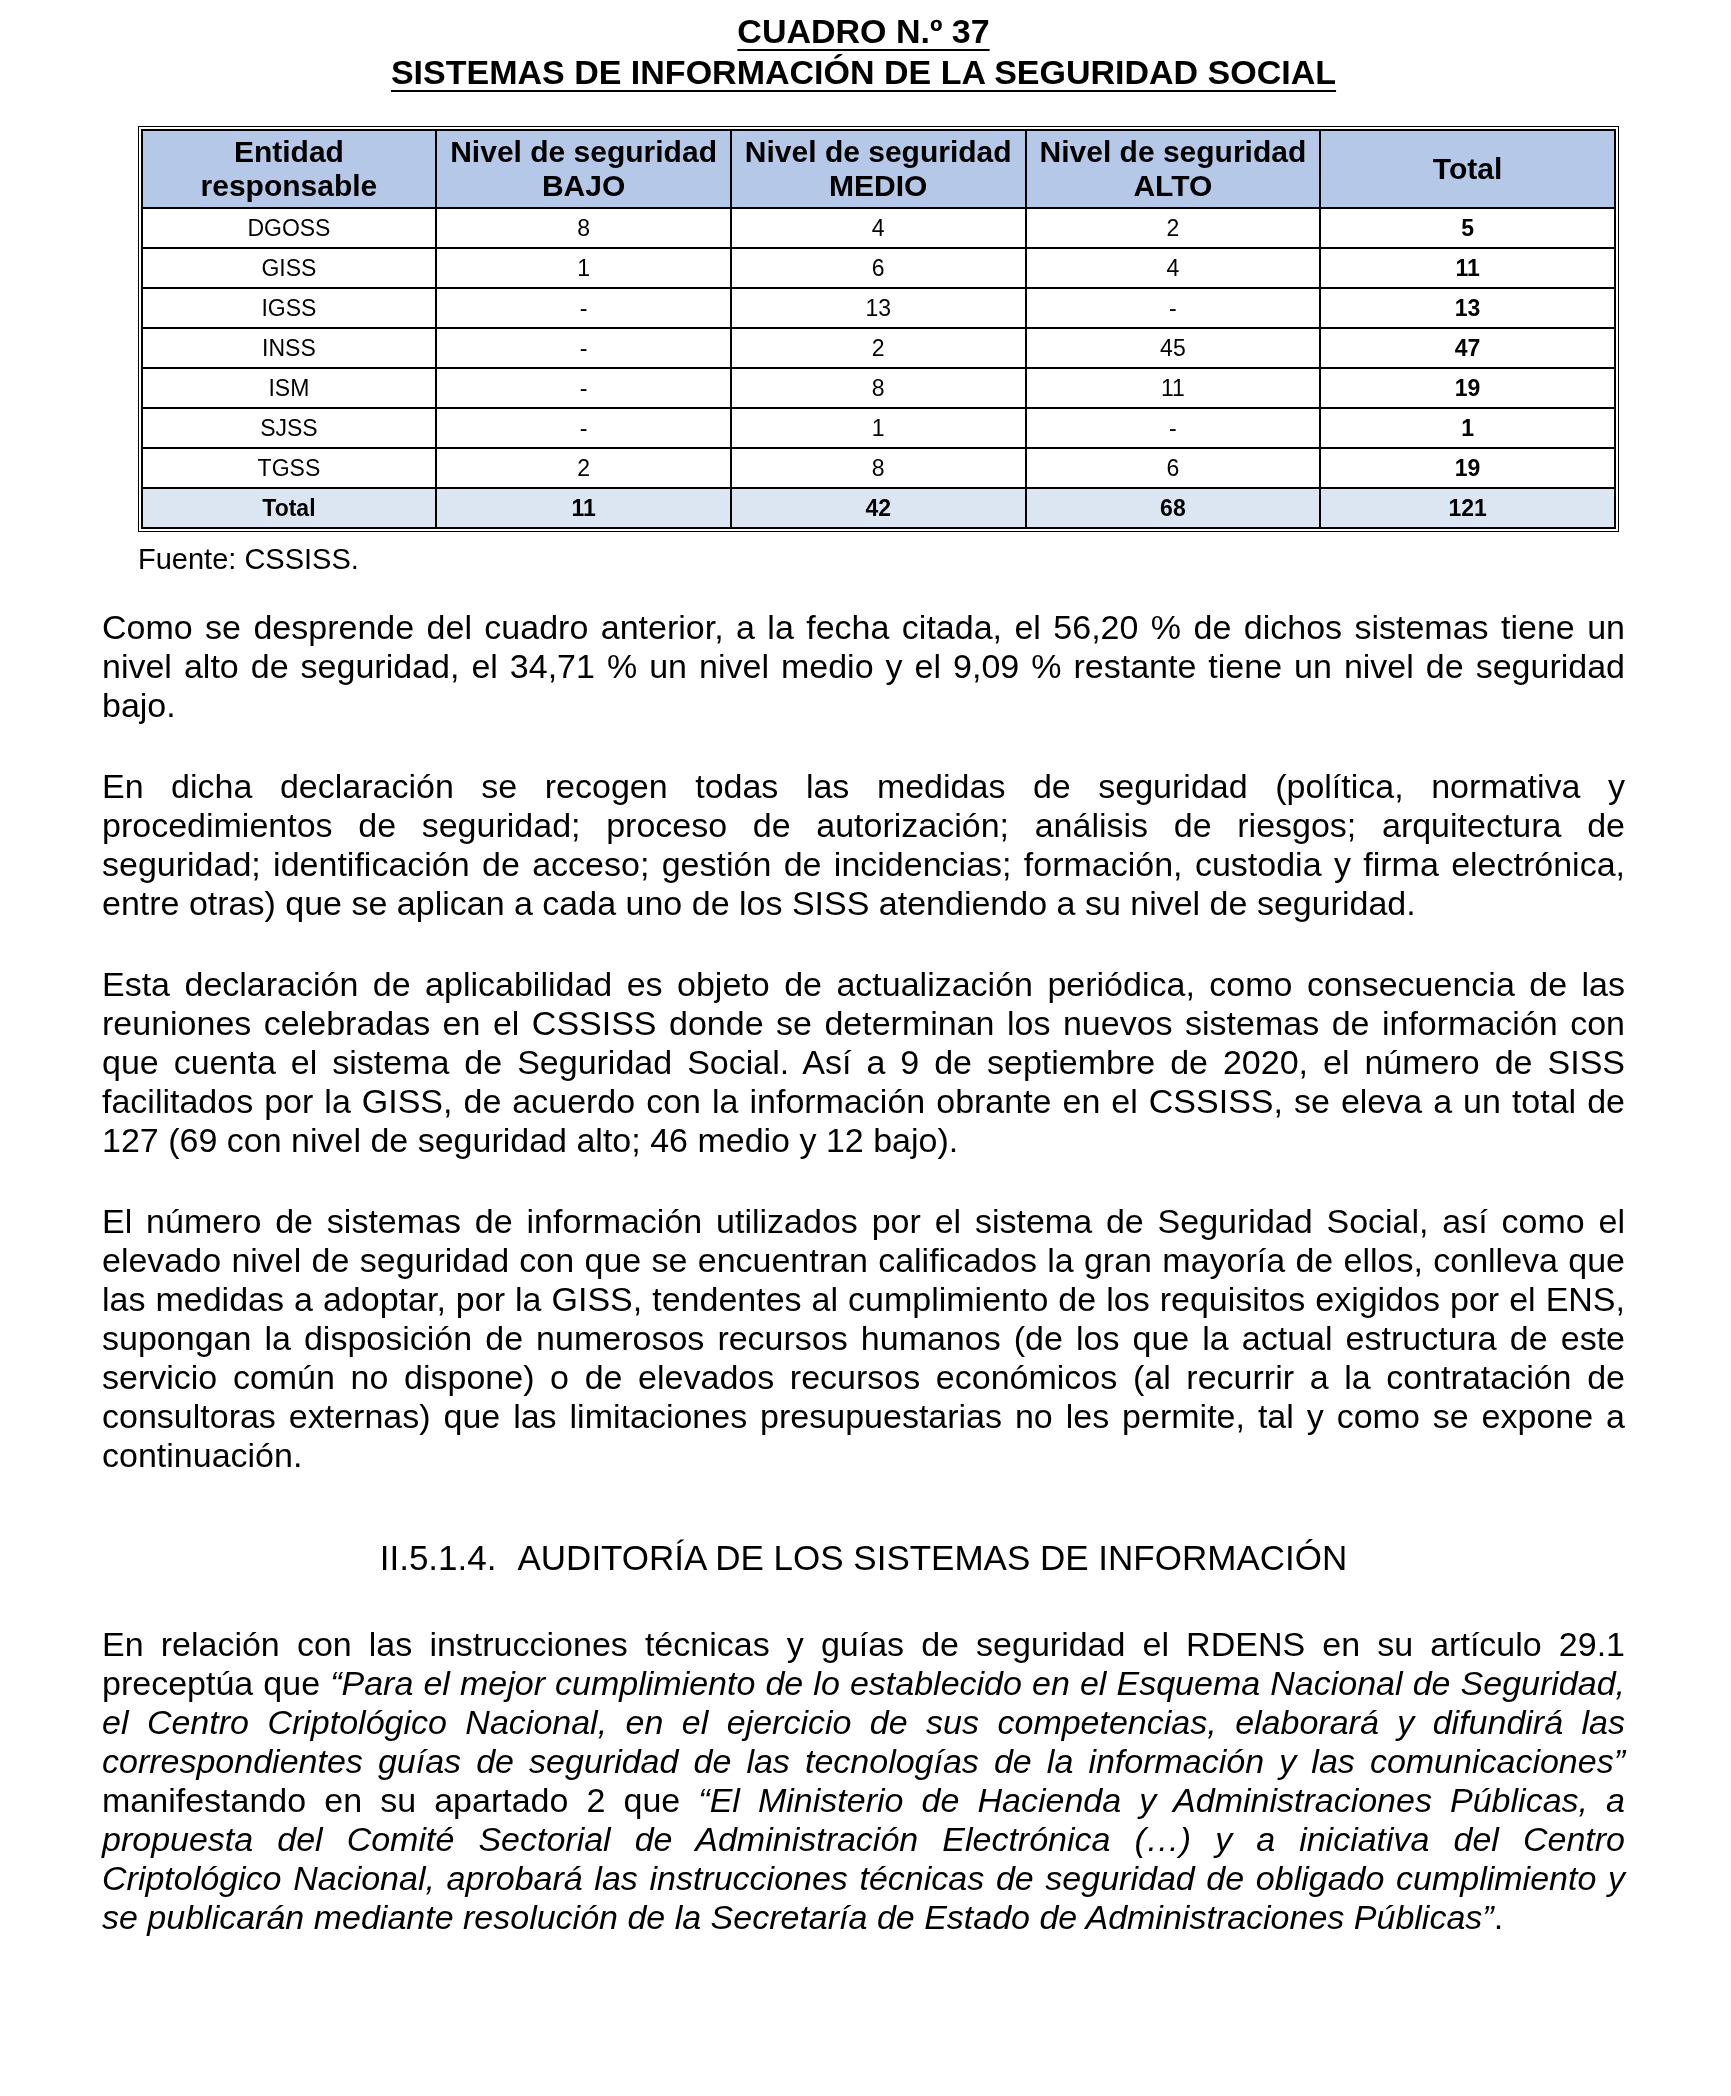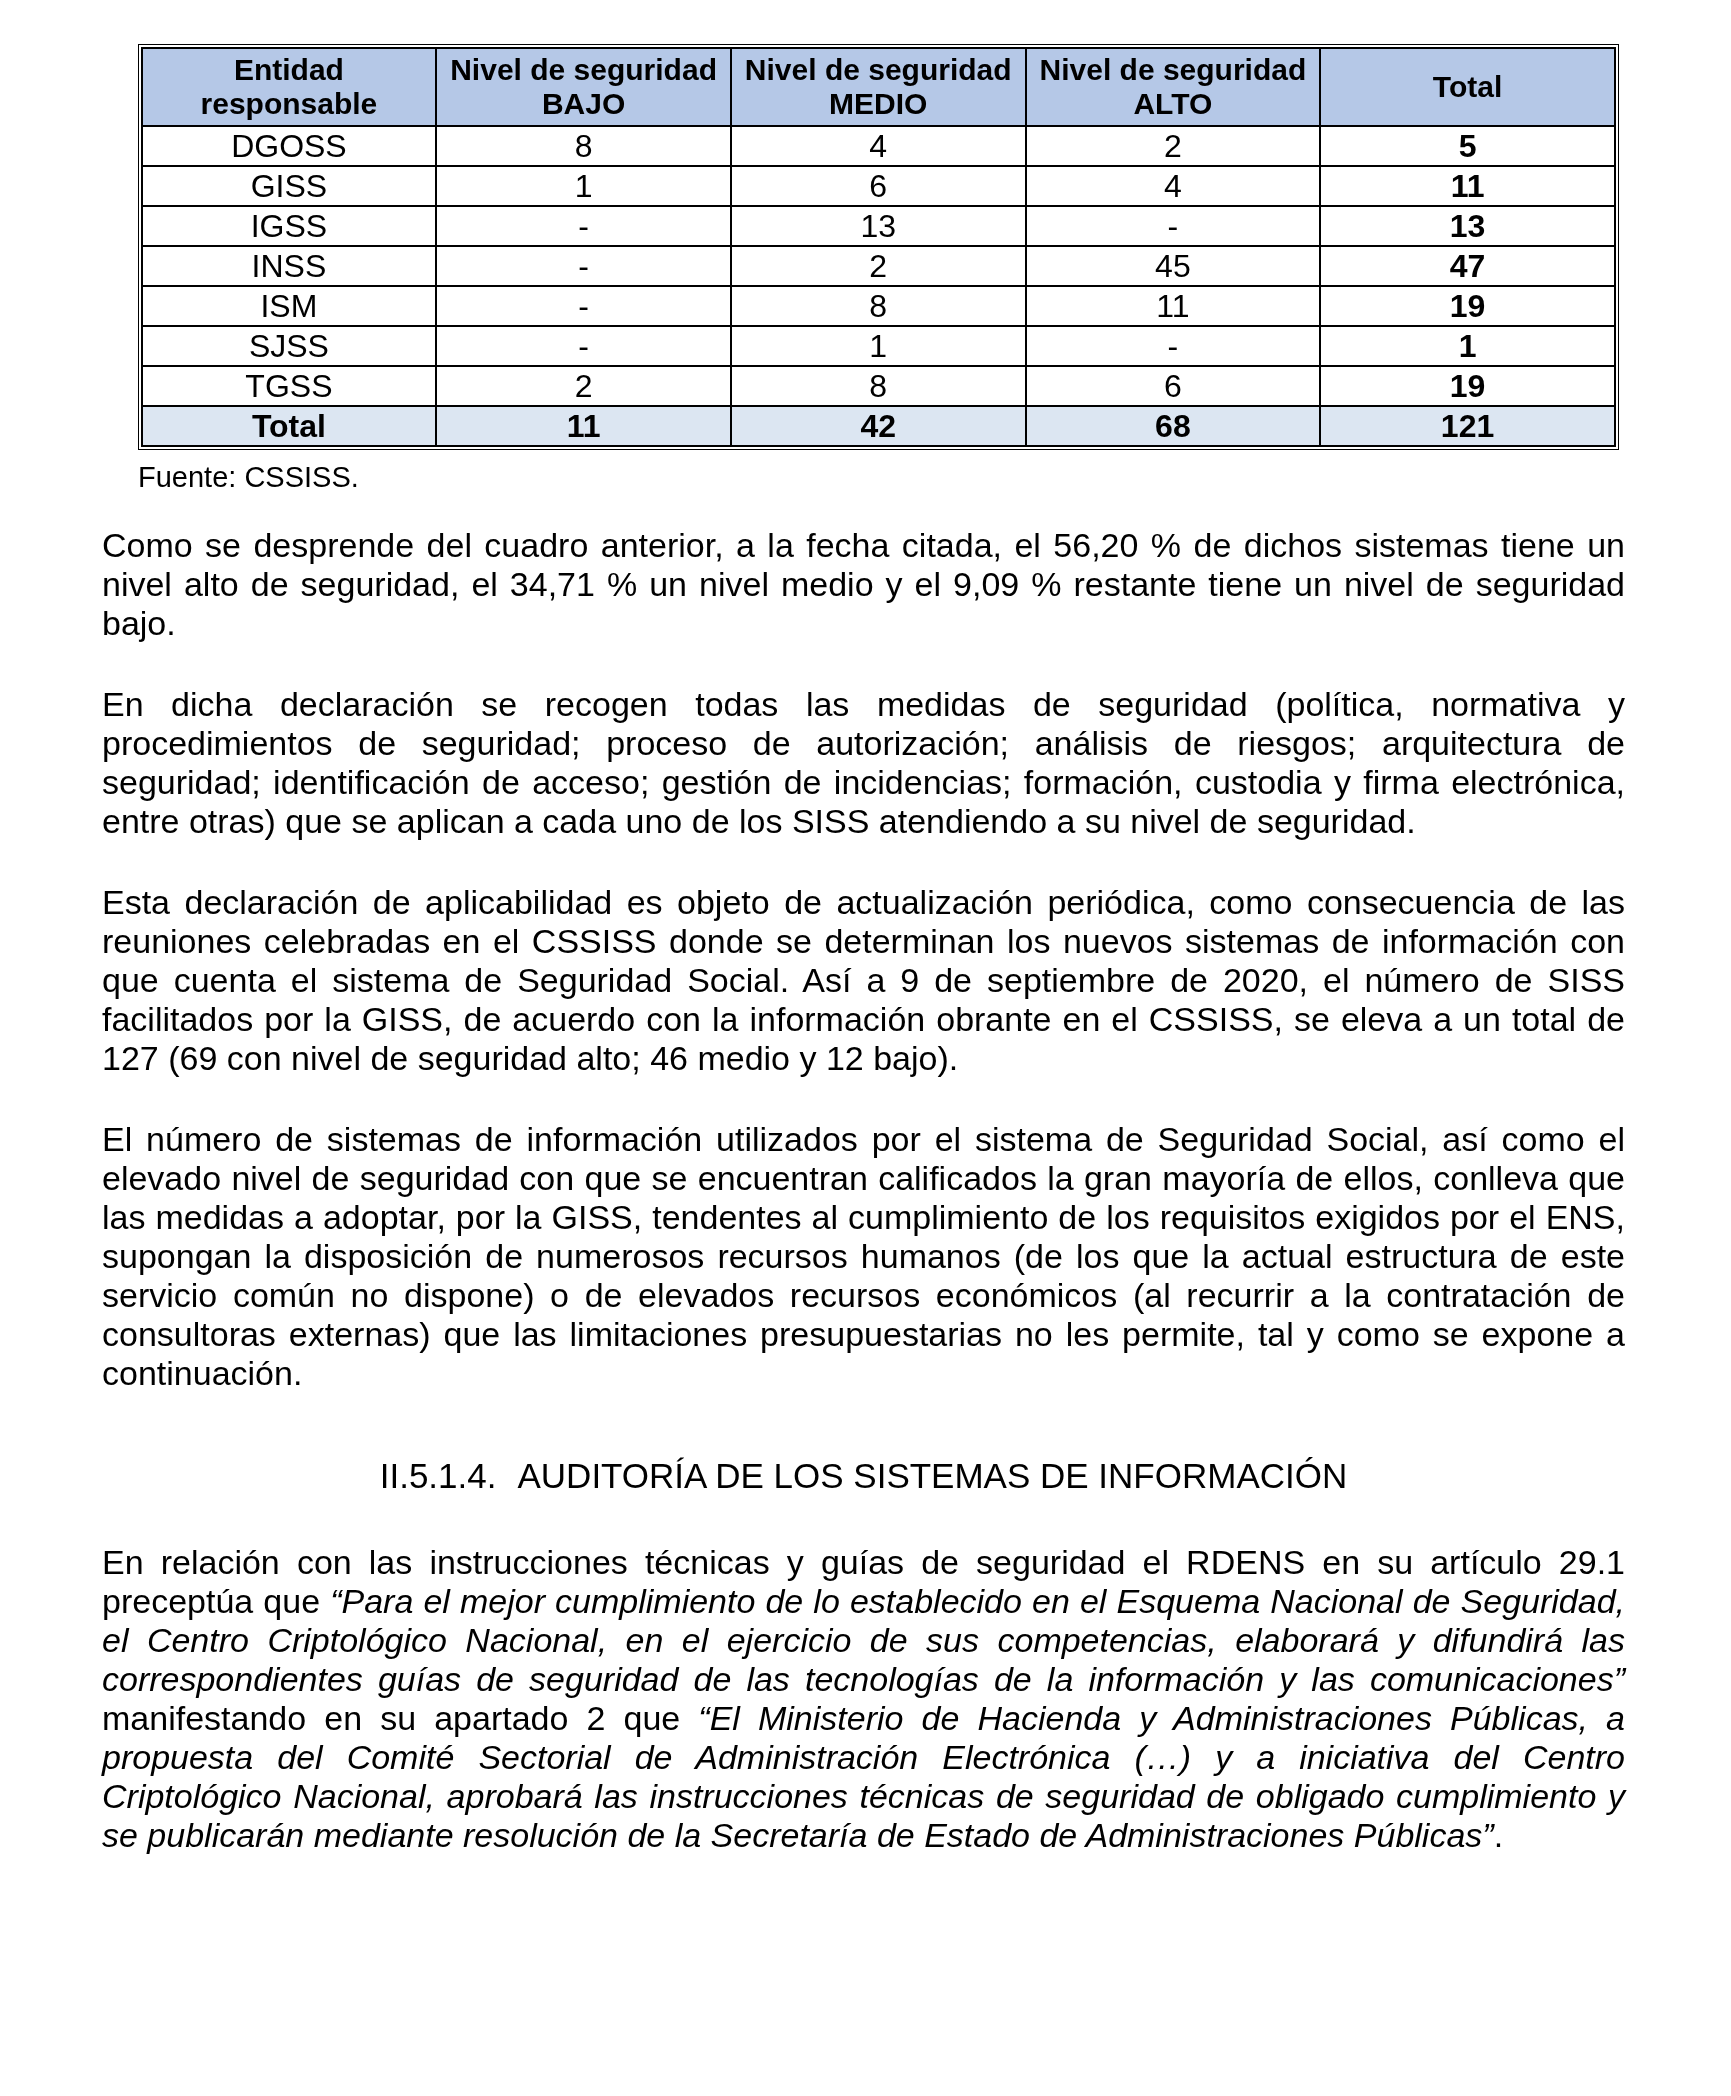--- a/index.html
+++ b/index.html
@@ -36,21 +36,21 @@
   }
   table.data {
     width: 100%;
     border-collapse: collapse;
     table-layout: fixed;
   }
   table.data th, table.data td {
     border: 2.4px solid #000;
     text-align: center;
     vertical-align: middle;
-    font-size: 32px;
+    font-size: 23px;
     padding: 0;
   }
   table.data th {
     font-weight: bold;
     font-size: 30px;
     line-height: 34px;
     padding: 4.1px 0;
     height: 68px;
   }
   table.data th span { display: block; }
@@ -80,20 +80,24 @@
     text-align: center;
   }
   .section-heading .num { margin-right: 21px; }
   .quote { font-style: italic; }
 </style>
 </head>
 <body>
 
 <div class="page">
 
+  <div class="title-block">
+    <div><span class="u">CUADRO N.º 37</span></div>
+    <div><span class="u">SISTEMAS DE INFORMACIÓN DE LA SEGURIDAD SOCIAL</span></div>
+  </div>
 
   <div class="table-wrap">
     <table class="data">
       <thead>
         <tr style="background-color: rgb(181, 200, 231); border-radius: 25px;">
           <th>
               <span>Entidad</span>
               <span>responsable</span>
             </th>
           <th>

